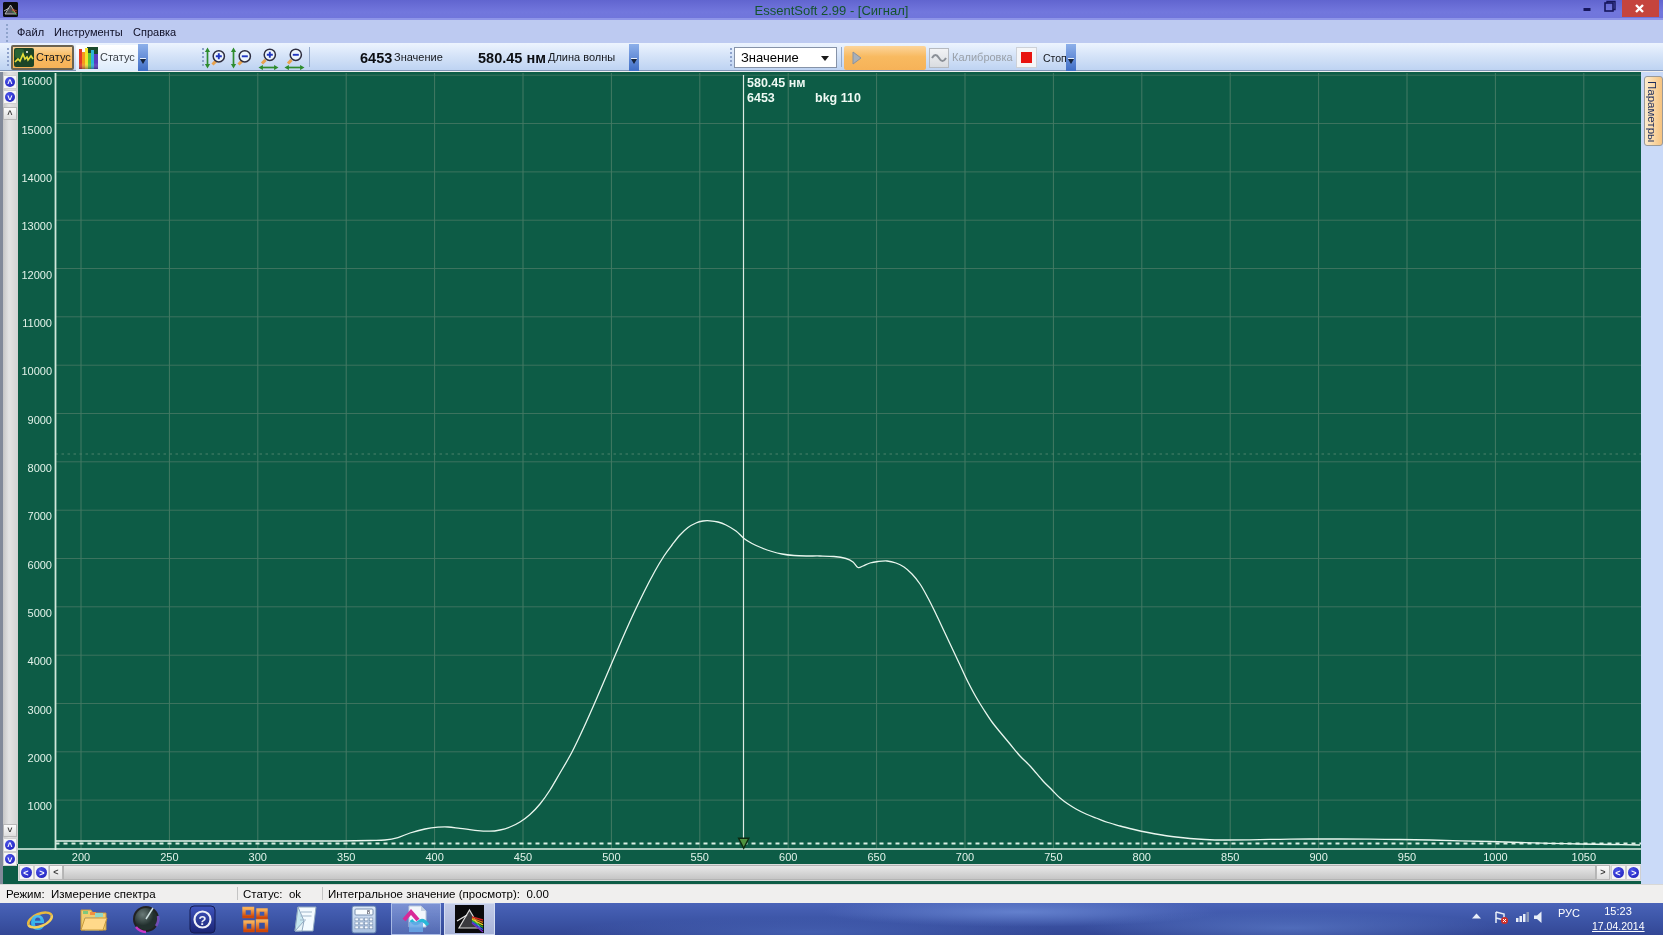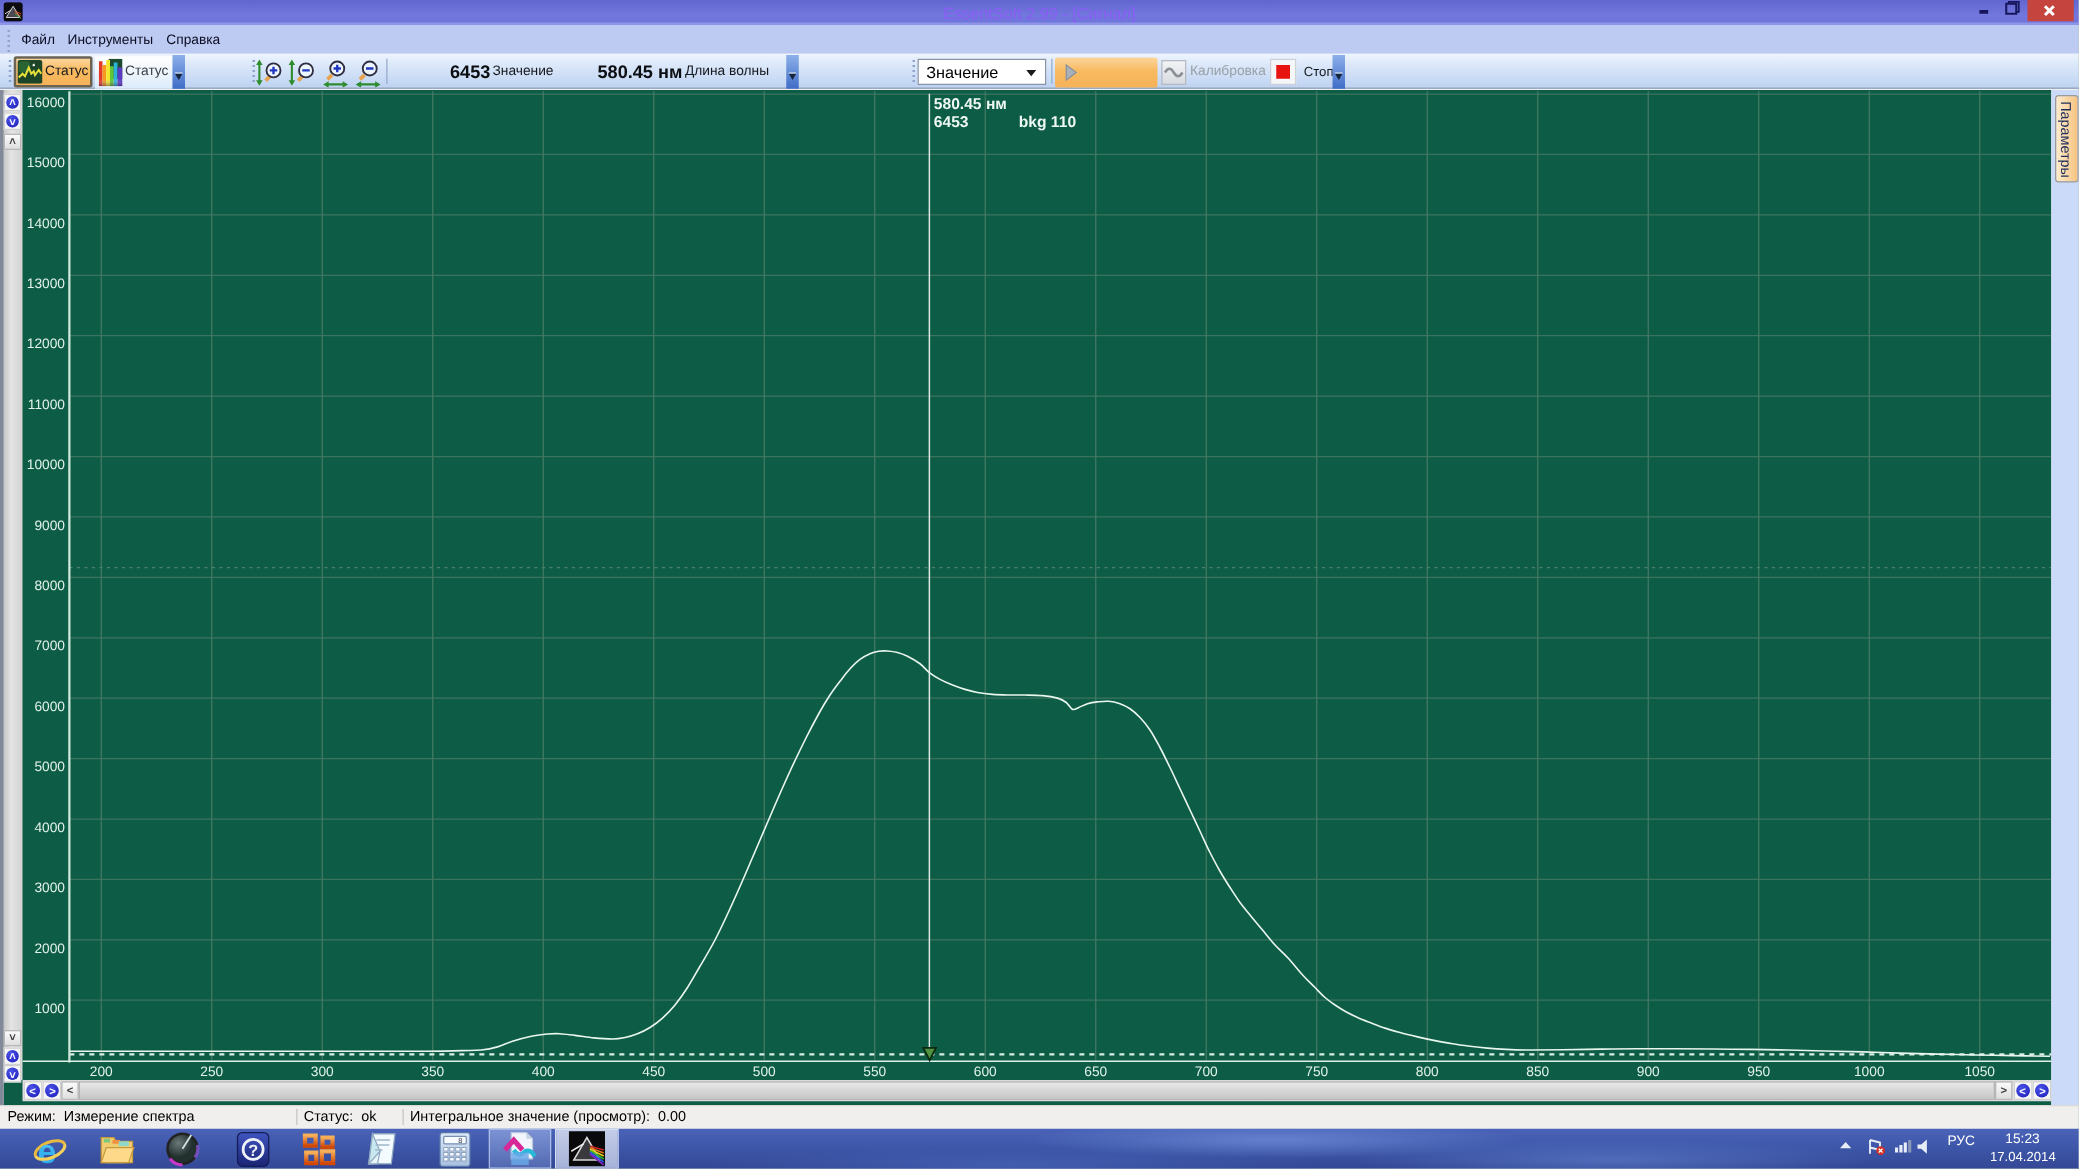--- a/index.html
+++ b/index.html
@@ -1,19 +1,19 @@
 <!DOCTYPE html>
 <html><head><meta charset="utf-8">
 <style>
 html,body{margin:0;padding:0;}
 body{width:1663px;height:935px;overflow:hidden;font-family:"Liberation Sans",sans-serif;position:relative;background:#efefef;}
 .abs{position:absolute;}
 
 #title{left:0;top:0;width:1663px;height:20px;background:linear-gradient(#6165cf,#7277dd 60%,#6f74da);}
-#titletext{left:0;top:3px;width:1663px;text-align:center;font-size:13px;color:#8b5cf6;}
+#titletext{left:0;top:3px;width:1663px;text-align:center;font-size:13px;color:#14532d;}
 #appico{left:3px;top:2px;width:15px;height:15px;background:#0a0a0a;border-radius:2px;}
 
 #menubar{left:0;top:20px;width:1663px;height:23px;background:#bdcaf1;}
 .menuitem{top:26px;font-size:11px;color:#0d0d24;}
 
 #toolbar{left:0;top:43px;width:1663px;height:28px;background:linear-gradient(#edf4fe,#d6e4f8 45%,#bed3f2);border-bottom:1px solid #8094b6;box-sizing:border-box;}
 .grip{top:48px;width:2px;height:18px;background-image:linear-gradient(#8fa3cc 2px,transparent 2px);background-size:2px 4px;}
 .tbsep{top:47px;width:1px;height:20px;background:#94aacb;}
 .chev{top:44px;width:10px;height:27px;background:linear-gradient(#8db0ea,#3f6dc6);}
 .chev:after{content:"";position:absolute;left:2px;bottom:4px;width:0;height:0;border:3px solid transparent;border-top:5px solid #16253e;}
@@ -432,13 +432,13 @@
       <rect x="48" y="9" width="2.5" height="4"></rect>
       <rect x="51.5" y="7" width="2.5" height="6"></rect>
       <rect x="55" y="5" width="2.5" height="8"></rect>
       <rect x="58.5" y="3" width="2.5" height="10" fill="#8a98b8"></rect>
     </g>
     <path d="M66,6.5 h3 l4.5,-4 v11.5 l-4.5,-4 h-3 z" fill="#e8eef8"></path>
   </svg>
 
 <div class="abs tray" style="left:1558px;top:907px;font-size:11px;text-align:center;">РУС</div>
 <div class="abs tray" style="left:1595px;top:905px;width:46px;text-align:center;font-size:11px;">15:23</div>
-<div class="abs tray" style="left:1592px;top:920px;width:52px;text-align:right;font-size:10.5px;">17.04.2014</div>
+<div class="abs tray" style="left:1592px;top:920px;width:52px;text-align:right;font-size:10.5px;text-decoration:underline;">17.04.2014</div>
 
 </body></html>

